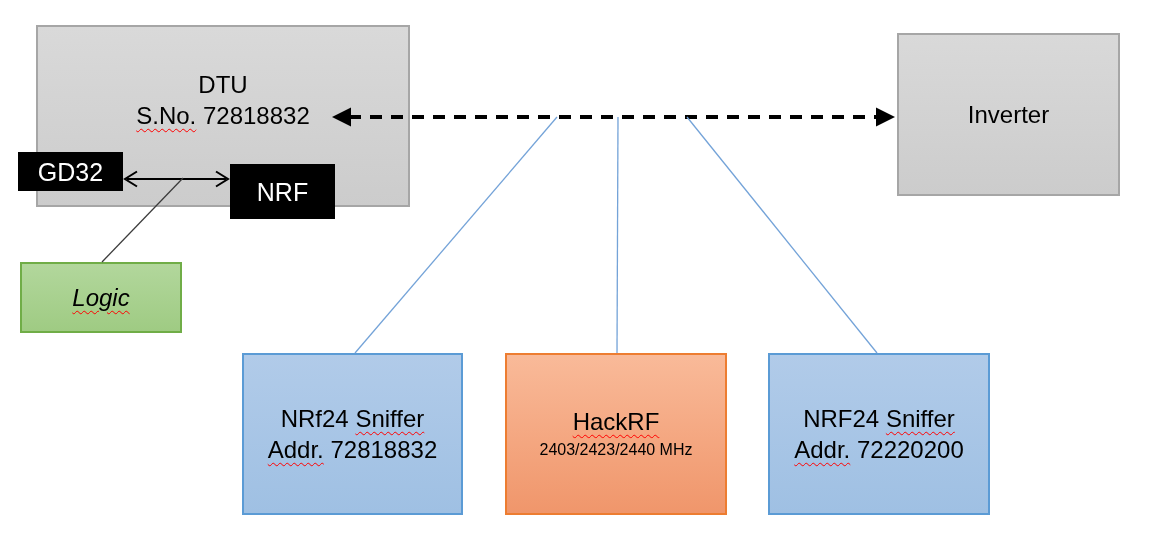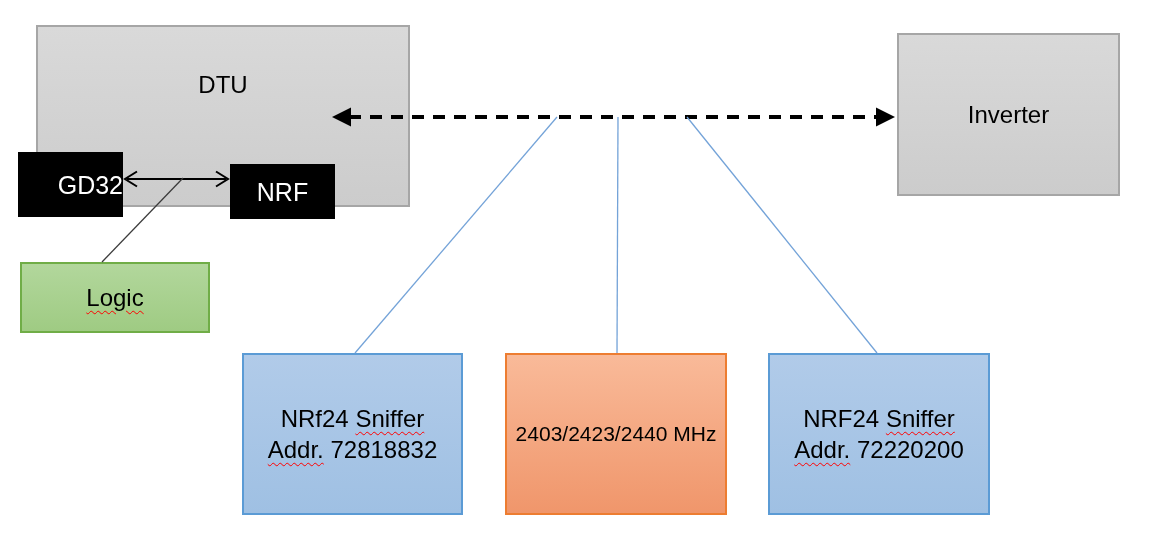--- a/index.html
+++ b/index.html
@@ -35,32 +35,32 @@
   .blue-box{
     background:linear-gradient(180deg,var(--blue-fill-top),var(--blue-fill-bottom));
     border:2px solid var(--blue-border);
   }
   .orange-box{
     background:linear-gradient(180deg,var(--orange-fill-top),var(--orange-fill-bottom));
     border:2px solid var(--orange-border);
   }
   
   #dtu-box      {left:22px;  top:25px;  width:374px; height:182px; justify-content:flex-start; padding-top:42px;margin-left:14px;}
-  #gd32-box     {left:18px;  top:152px; width:105px; height:65px;align-items:flex-end;}
+  #gd32-box     {left:18px;  top:152px; width:105px; height:39px;}
   #nrf-box      {left:230px; top:152px; width:105px; height:55px;margin-top:12px;}
-  #logic-box    {left:20px;  top:262px; width:190px; height:71px;}
+  #logic-box    {left:20px;  top:262px; width:162px; height:71px;font-style:italic;}
   #inverter-box {left:897px; top:33px;  width:223px; height:163px;}
   #sniffer-left-box  {left:242px; top:353px; width:221px; height:162px;}
   #hackrf-box        {left:505px; top:353px; width:222px; height:162px;}
   #sniffer-right-box {left:768px; top:353px; width:222px; height:162px;}
   
   .t-main{font-size:24px; line-height:31px;}
   .t-chip{font-size:25px; line-height:28px;}
   .t-sub1{font-size:18px; line-height:25px;}
-  .t-sub2{font-size:21px; line-height:26px;}
+  .t-sub2{font-size:16px; line-height:26px;}
   .sq{
     text-decoration-line:underline;
     text-decoration-style:wavy;
     text-decoration-color:var(--squiggle-red);
     text-decoration-thickness:1px;
     text-underline-offset:4px;
   }
   svg.overlay{
     position:absolute; left:0; top:0; width:1157px; height:543px;
     z-index:3; pointer-events:none;
@@ -71,20 +71,21 @@
   .dark-line{stroke:var(--line-dark); stroke-width:1.3; fill:none;}
   .blue-line{stroke:var(--connector-blue); stroke-width:1.3; fill:none;}
 </style>
 </head>
 <body>
 
 <div class="canvas">
 
   <div class="node gray-box" id="dtu-box">
     <div class="t-main">DTU</div>
+    <div class="t-main"><span class="sq">S.No.</span> <span>72818832</span></div>
   </div>
 
   <div class="node black-box" id="gd32-box">
     <div class="t-chip">GD32</div>
   </div>
 
   <div class="node black-box" id="nrf-box">
     <div class="t-chip">NRF</div>
   </div>
 
@@ -95,20 +96,21 @@
   <div class="node gray-box" id="inverter-box">
     <div class="t-main">Inverter</div>
   </div>
 
   <div class="node blue-box" id="sniffer-left-box">
     <div class="t-main"><span>NRf24</span> <span class="sq">Sniffer</span></div>
     <div class="t-main"><span class="sq">Addr.</span> <span>72818832</span></div>
   </div>
 
   <div class="node orange-box" id="hackrf-box">
+    <div class="t-main sq">HackRF</div>
     <div class="t-sub2">2403/2423/2440 MHz</div>
   </div>
 
   <div class="node blue-box" id="sniffer-right-box">
     <div class="t-main"><span>NRF24</span> <span class="sq">Sniffer</span></div>
     <div class="t-main"><span class="sq">Addr.</span> <span>72220200</span></div>
   </div>
 
   <svg class="overlay" viewBox="0 0 1157 543">
 

